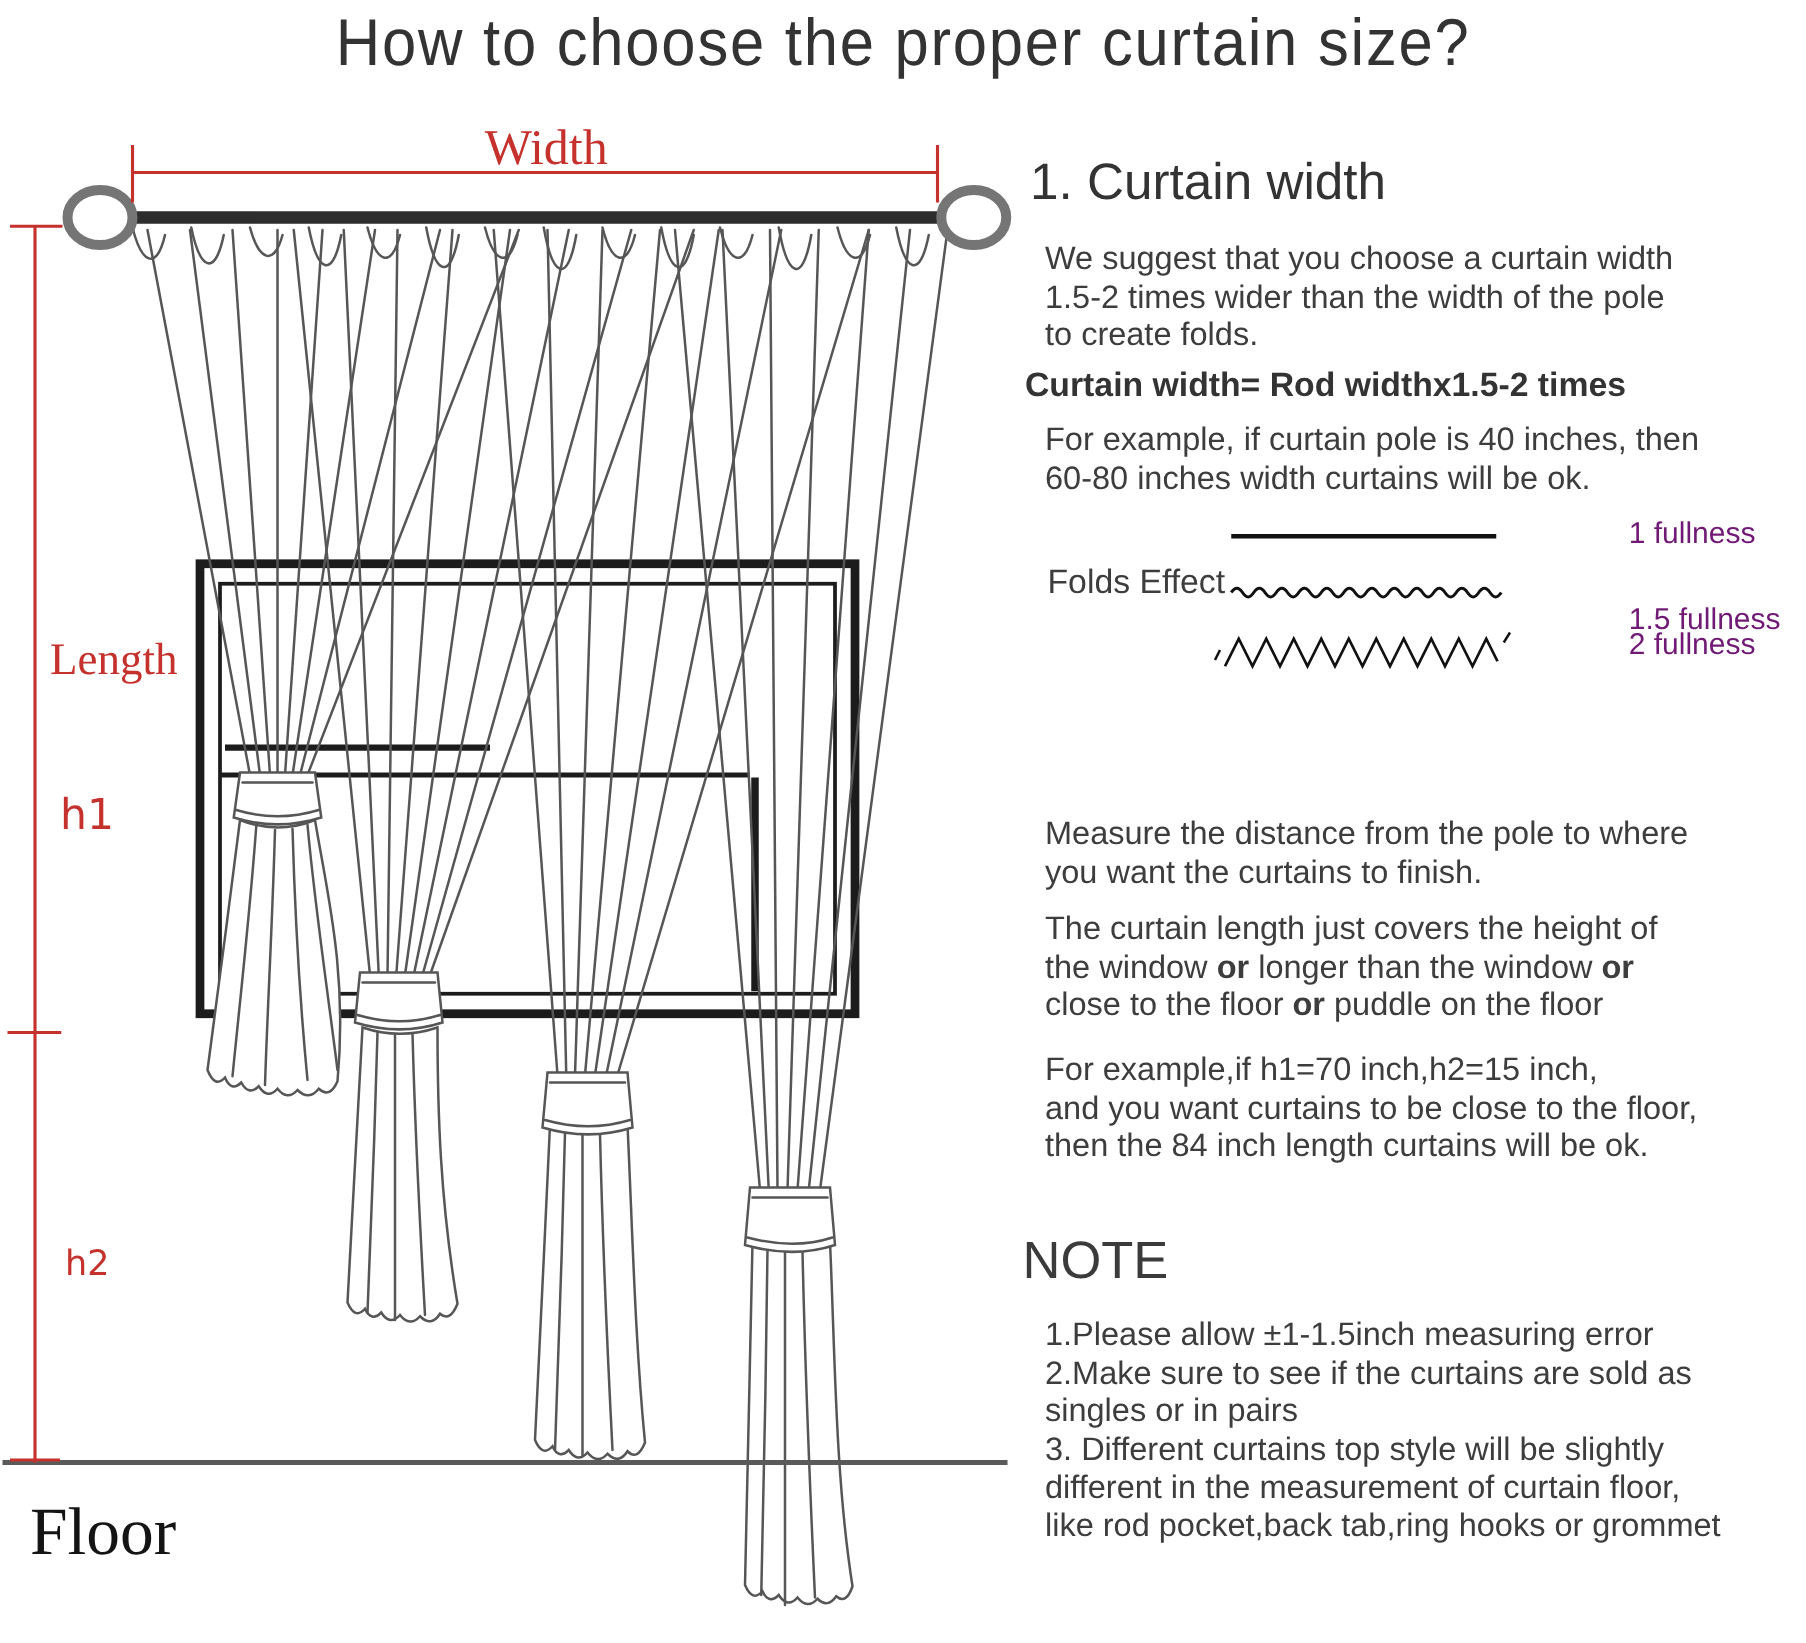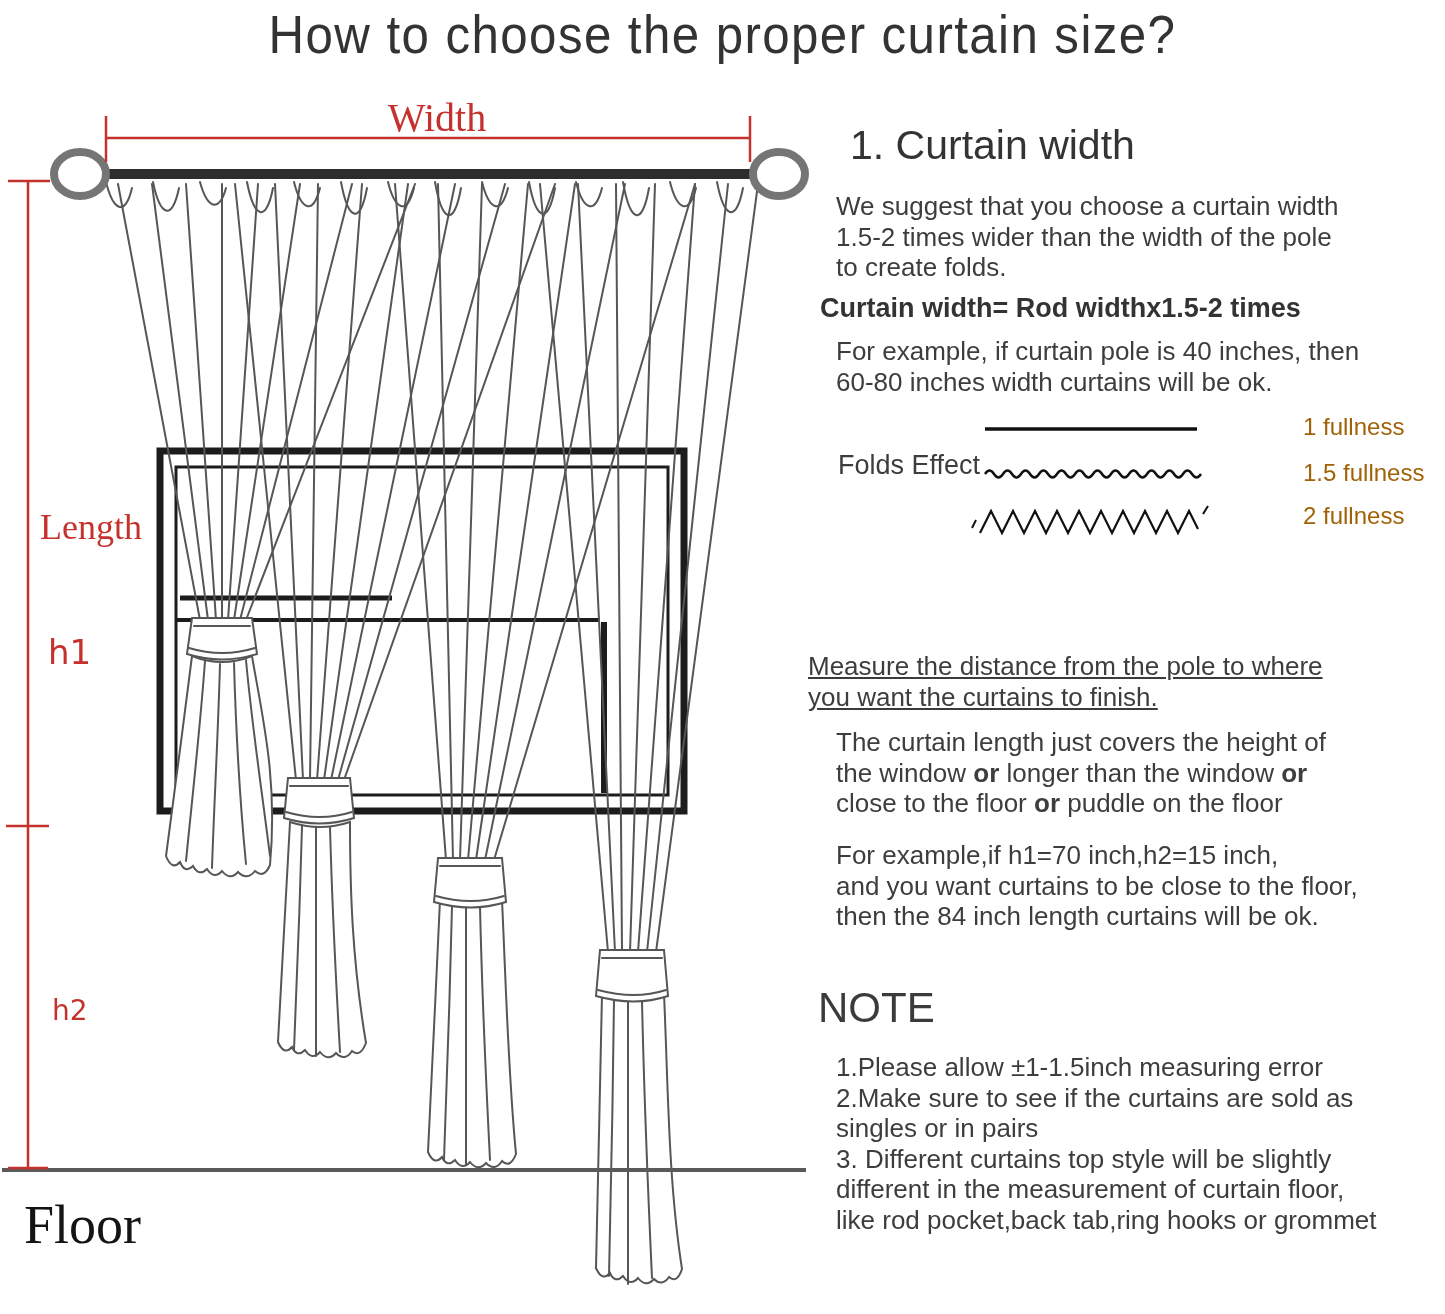--- a/index.html
+++ b/index.html
@@ -15,29 +15,29 @@
   .red-sans{font-family:"DejaVu Sans",sans-serif;color:#c5312c;}
   #width-label{left:352px;top:94px;width:170px;text-align:center;font-size:40px;}
   #length-label{left:40px;top:484px;font-size:36px;margin-top:22px;}
   #h1-label{left:48px;top:632px;font-size:34px;}
   #h2-label{left:52px;top:994px;font-size:28px;}
   #floor-label{left:24px;top:1194px;font-size:54px;font-family:"Liberation Serif",serif;color:#141414;text-align:center;}
   
   .h-sec{font-size:41px;color:#333;}
   .body-line{font-size:26px;line-height:30.5px;color:#3d3d3d;margin-left:16px;}
   .b{font-weight:bold;}
-  #sec1-h{left:850px;top:122px;text-align:center;}
+  #sec1-h{left:824px;top:122px;text-align:center;}
   #sec1-p1{left:820px;top:191px;}
   #sec1-formula{left:820px;top:293px;font-size:27px;font-weight:bold;color:#333;}
   #sec1-p2{left:820px;top:336px;}
   #folds-label{left:838px;top:450px;font-size:27px;color:#3d3d3d;}
-  .fullness{left:1303px;font-size:24px;color:#a16207;}
-  #full1{top:413px;} #full2{top:459px;text-align:center;} #full3{top:502px;}
+  .fullness{left:1303px;font-size:24px;color:#701a75;}
+  #full1{top:413px;} #full2{top:482px;text-align:center;} #full3{top:502px;}
   #sec2-h{left:850px;top:579px;}
-  #sec2-p1{left:792px;top:651px;text-decoration:underline;}
+  #sec2-p1{left:820px;top:651px;}
   #sec2-p2{left:820px;top:727px;}
   #sec2-p3{left:820px;top:840px;}
   #note-h{left:818px;top:984px;font-size:42px;}
   #note-lines{left:820px;top:1052px;}
   svg{position:absolute;left:0;top:0;}
 </style>
 </head>
 <body>
 
 <div id="page">

